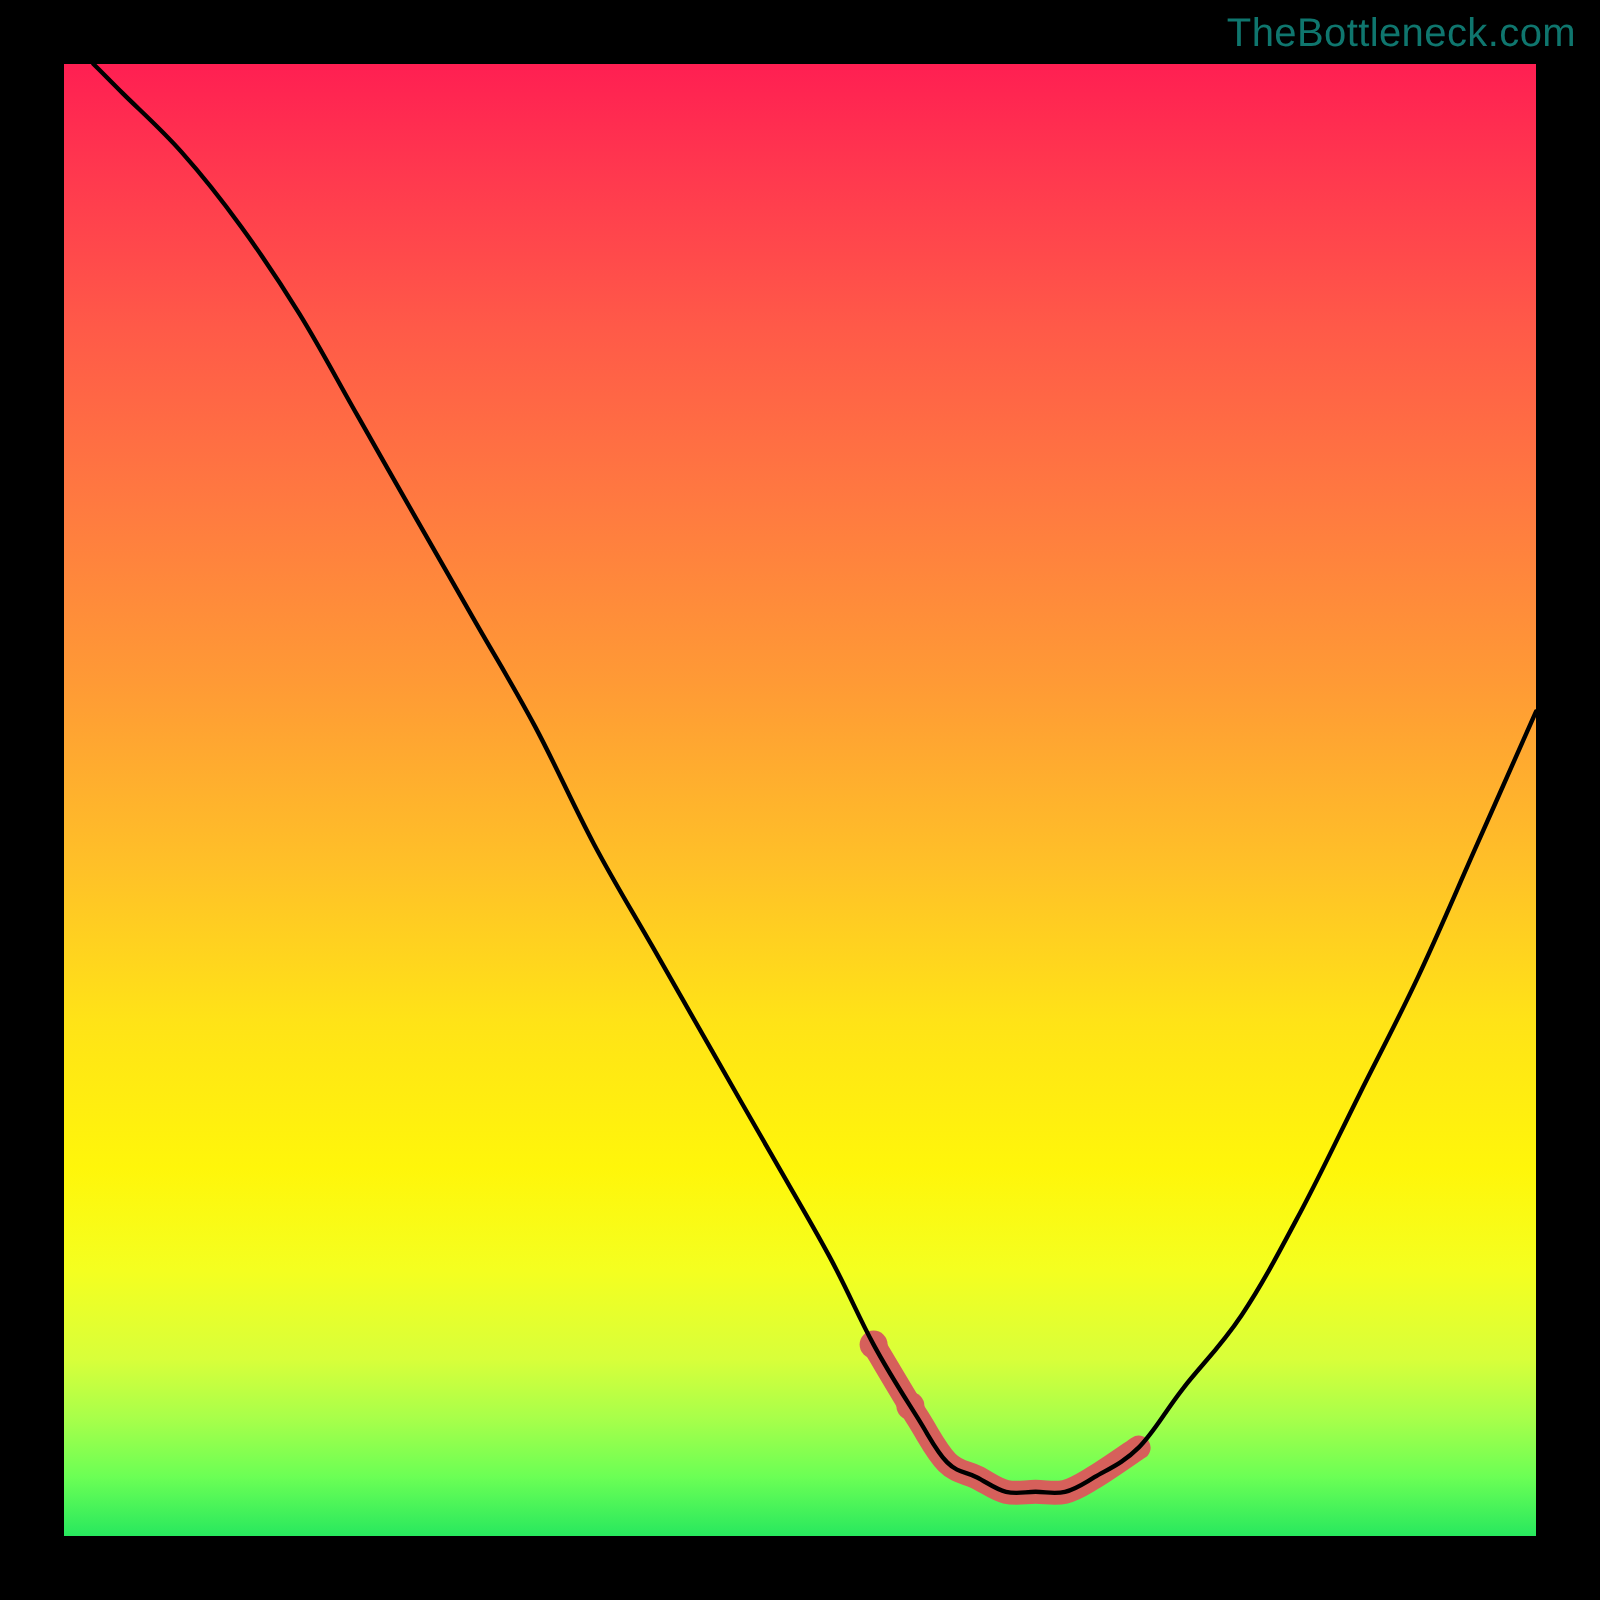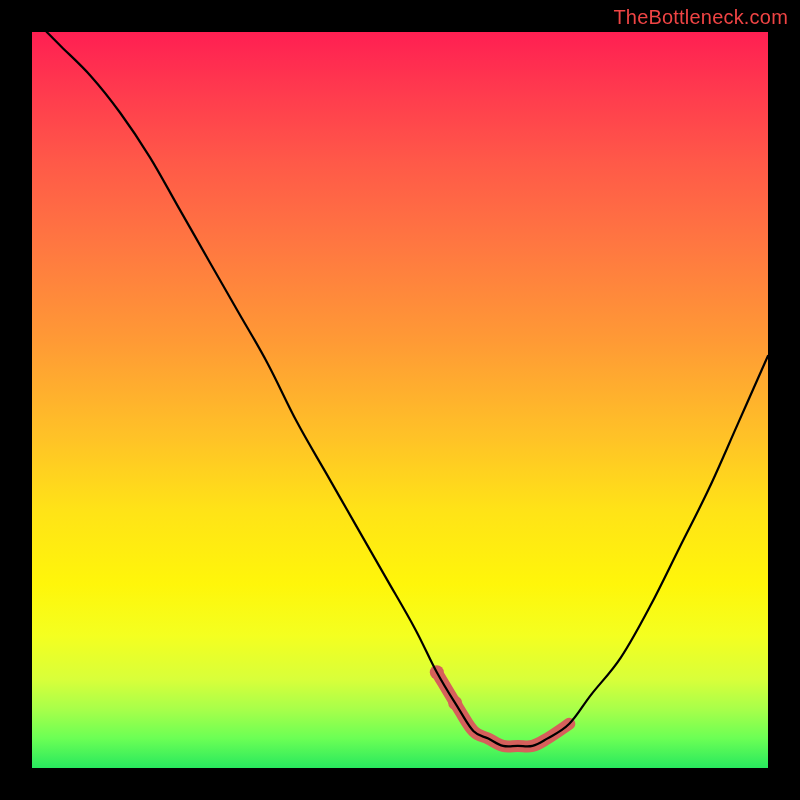--- a/index.html
+++ b/index.html
@@ -61,21 +61,21 @@
     stroke-linecap: round;
     stroke-linejoin: round;
   }
   .highlight-dot {
     stroke: none;
   }
   .watermark {
     position: absolute;
     top: 6px;
     right: 12px;
-    color: #ef4444;
+    color: #0f766e;
     font-size: 20px;
     font-weight: 500;
     letter-spacing: 0.2px;
     user-select: none;
   }
 </style>
 </head>
 <body>
 
 <div class="stage">

